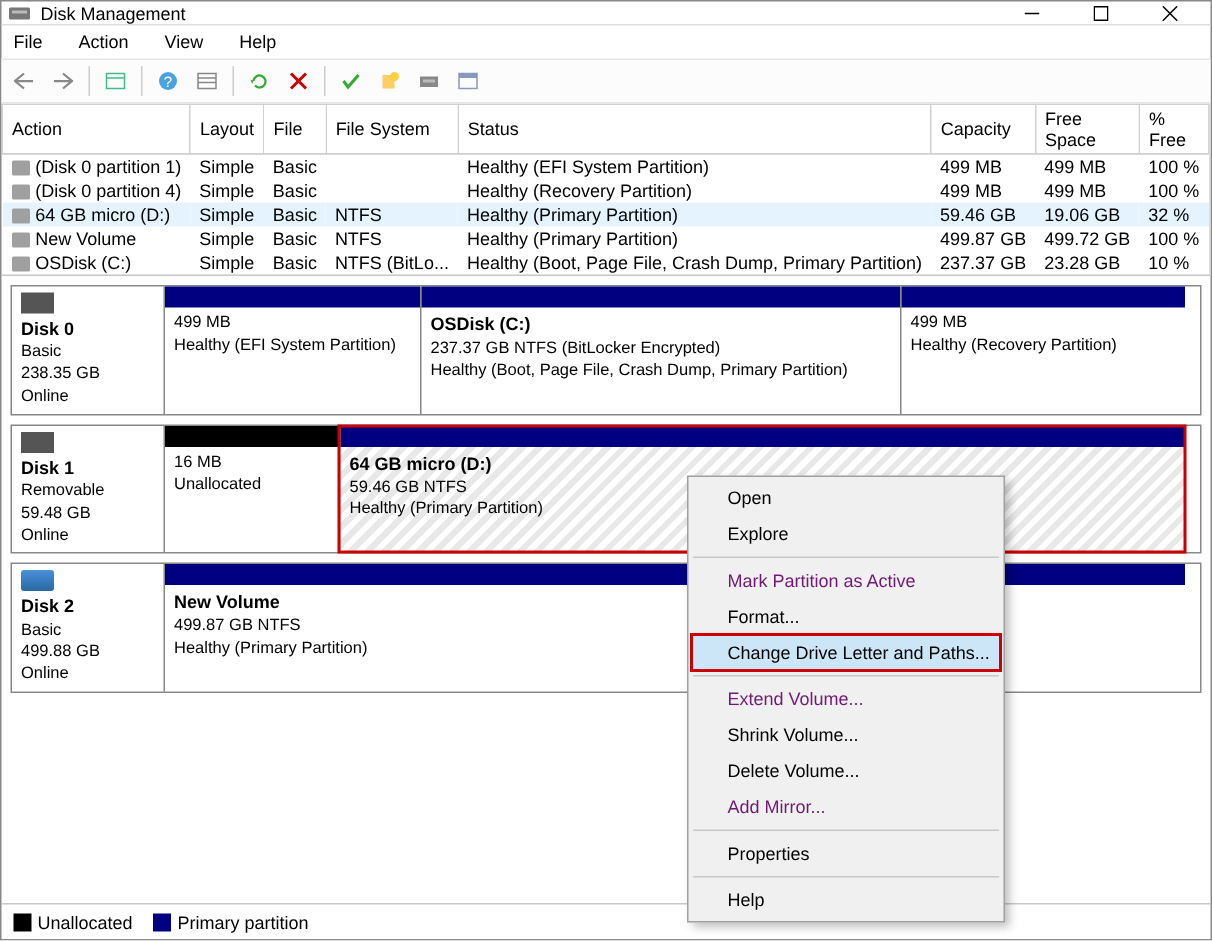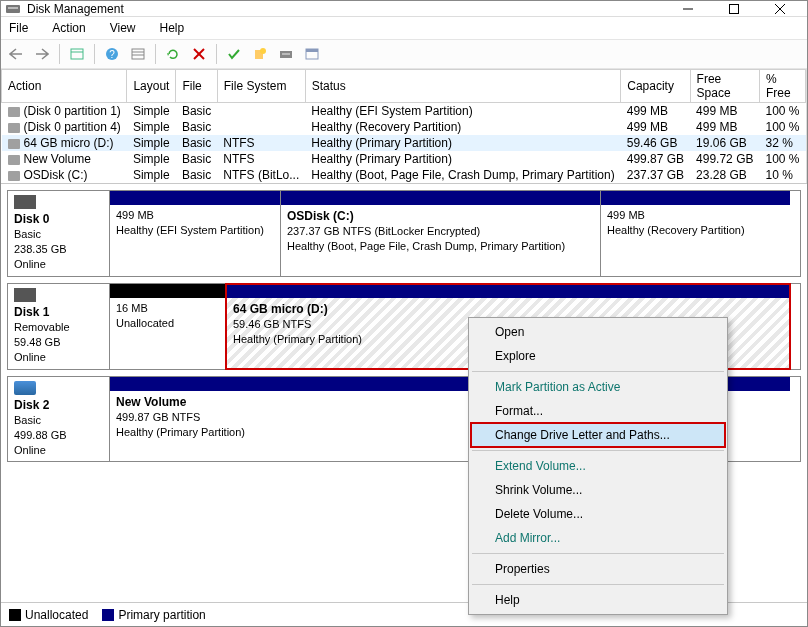--- a/index.html
+++ b/index.html
@@ -39,23 +39,23 @@
 .part .body { padding: 3px 6px; flex:1;}
 .part b { font-size:12px;}
 .part.hatched .body { background: repeating-linear-gradient(135deg, #fff, #fff 4px, #e8e8e8 4px, #e8e8e8 8px);}
 .part.selected { outline: 2px solid #c00; outline-offset:-1px;}
 
 .legend { height: 24px; border-top:1px solid #c8c8c8; display:flex; align-items:center; gap: 14px; padding: 0 8px; font-size:12px;}
 .legend .swatch { display:inline-block; width:12px; height:12px; vertical-align:middle; margin-right:4px;}
 .legend .swatch.black{background:#000;}
 .legend .swatch.navy{background:#000080;}
 
-.context-menu { position:absolute; left: 467px; top: 316px; width: 260px; background:#f0f0f0; border:1px solid #a0a0a0; box-shadow: 3px 3px 6px rgba(0,0,0,0.25); padding: 2px; font-size:12px;}
+.context-menu { position:absolute; left: 457px; top: 316px; width: 212px; background:#f0f0f0; border:1px solid #a0a0a0; box-shadow: 3px 3px 6px rgba(0,0,0,0.25); padding: 2px; font-size:12px;}
 .context-menu .item { padding: 5px 16px 5px 24px; white-space:nowrap;}
-.context-menu .item.disabled { color:#0f766e;}
+.context-menu .item.disabled { color:#701a75;}
 .context-menu .item.hover { background:#cde6f7; outline: 2px solid #c00; outline-offset:-1px;}
 .context-menu .sep { height:1px; background:#c8c8c8; margin: 3px 1px;}
 </style>
 </head>
 <body>
 
 <div class="window">
 
   <div class="titlebar">
     <span class="icon">

